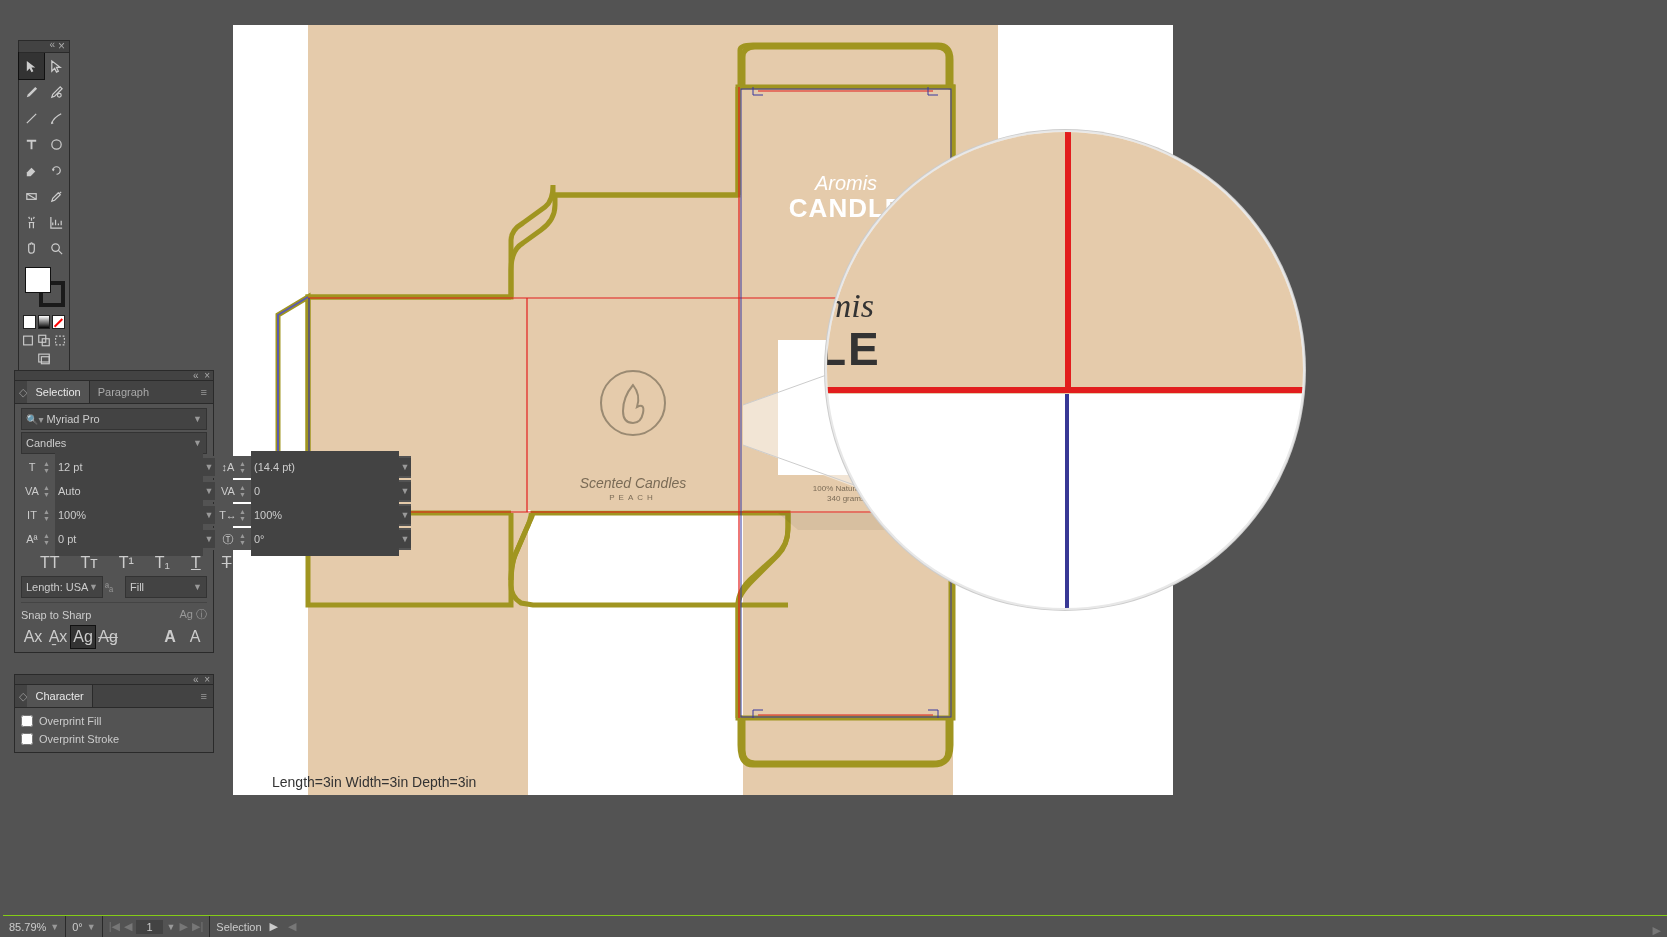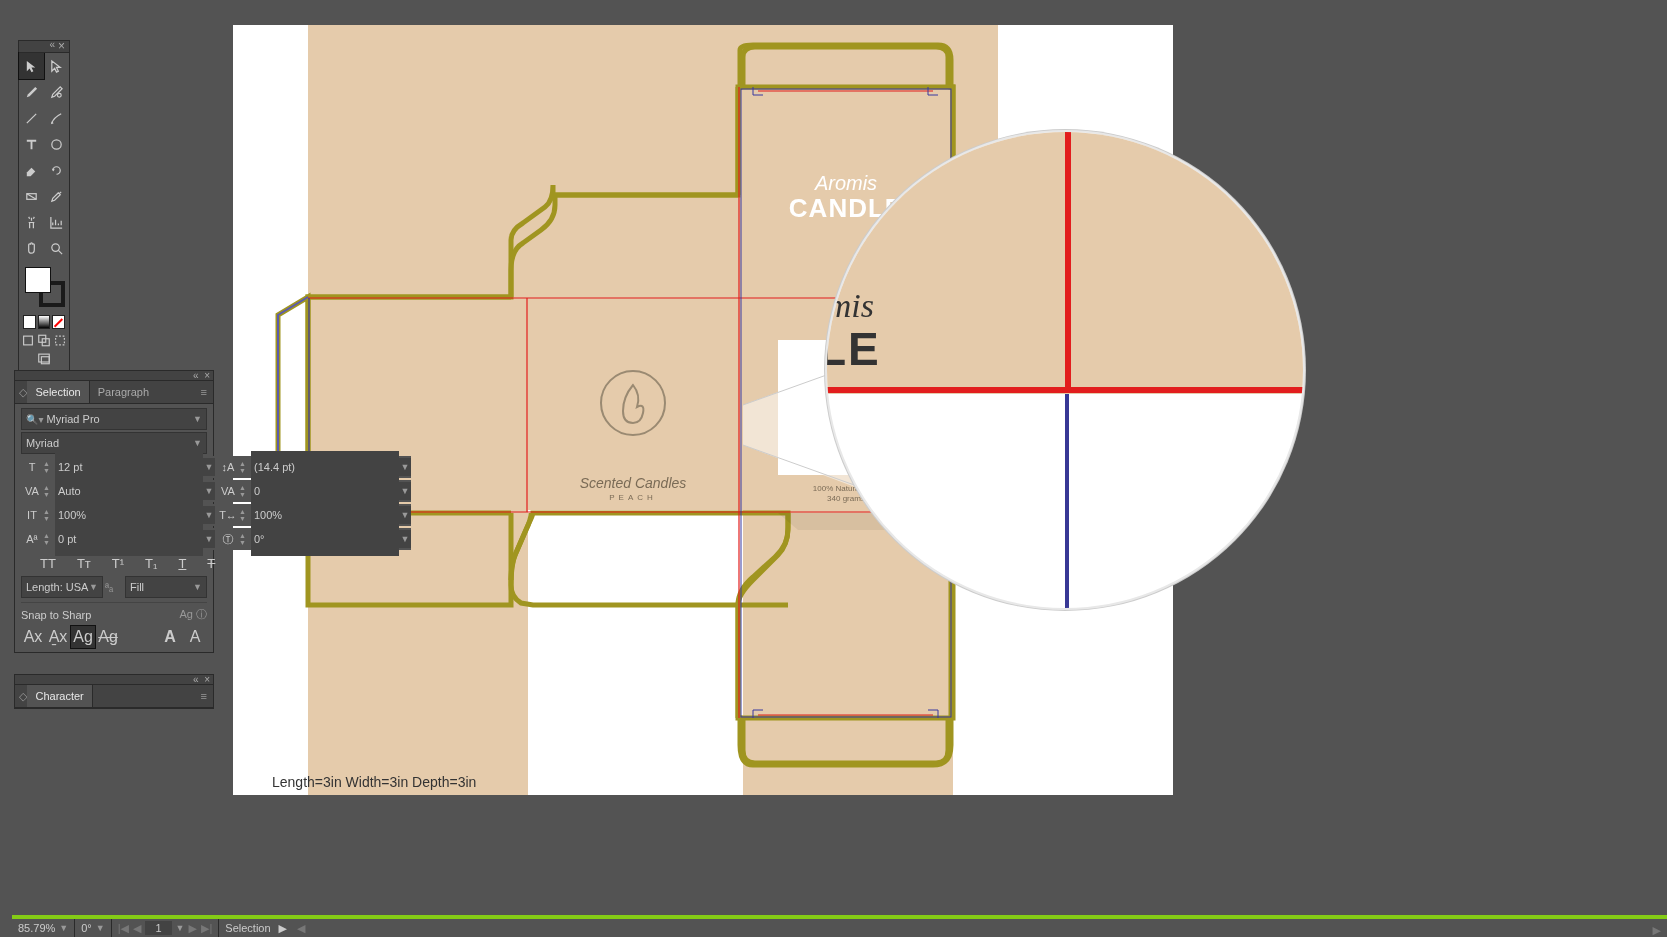--- a/index.html
+++ b/index.html
@@ -34,42 +34,42 @@
 .dropdown { display: flex; align-items: center; background: #434343; border: 1px solid #333; height: 22px; padding: 0 4px; margin-bottom: 2px; }
 .dropdown .caret { margin-left: auto; font-size: 9px; color: #999; }
 .dropdown .pre { margin-right: 3px; color: #999; font-size: 10px; }
 .field-row { display: flex; gap: 2px; margin-bottom: 2px; }
 .field { display: flex; align-items: center; flex: 1; background: #535353; height: 22px; }
 .field .icon { width: 22px; text-align: center; font-size: 11px; color: #ccc; }
 .field .spinner { width: 12px; display: flex; flex-direction: column; font-size: 7px; line-height: 7px; color: #999; }
 .field .val { flex: 1; background: #434343; border: none; color: #ccc; height: 33px; padding: 0 3px; font-size: 11px; }
 .field .caret { width: 12px; text-align:center; font-size: 9px; color: #999; background:#434343; height:18px; line-height:18px;}
 .btn-row { display: flex; gap: 2px; margin-bottom: 2px; }
-.btn { flex: 1; height: 22px; display: flex; align-items: center; justify-content: center; color: #ccc; font-size: 13px; margin-left: 19px; }
+.btn { flex: 1; height: 22px; display: flex; align-items: center; justify-content: center; color: #ccc; font-size: 16px; margin-left: 19px; }
 .glyph-row { display: flex; justify-content: space-between; align-items: center; padding: 4px 0; border-top:1px solid #444;}
 .glyph-btns { display: flex; gap: 1px; }
 .glyph-btn { width: 24px; height: 22px; display: flex; align-items: center; justify-content: center; font-size: 16px; }
 .glyph-btn.active { background: #333; outline: 1px solid #111; }
 .checkbox-row { display: flex; align-items: center; gap: 6px; padding: 3px 0; }
 .checkbox-row input { width: 12px; height: 12px; }
 
 
 .canvas-area { position: absolute; left: 233px; top: 25px; width: 940px; height: 770px; background: #fff; }
 .dieline-stage { position: absolute; inset: 0; }
 .artboard-text { position: absolute; left: 39px; bottom: 5px; color: #333; font-size: 14px; }
 
 
 .magnifier { position: absolute; left: 825px; top: 130px; width: 480px; height: 480px; border-radius: 50%; background: #fff; border: 2px solid #e8e8e8; overflow: hidden; z-index: 5; box-shadow: 0 0 0 1px #ccc; }
 .mag-peach { position: absolute; left: 0; top: 0; right: 0; height: 55%; background: #E5CBAB; }
 .mag-red-h { position: absolute; left: 0; right: 0; top: 53.5%; height: 6px; background: #E21D1D; }
 .mag-red-v { position: absolute; top: 0; left: 50%; width: 6px; height: 54%; background: #E21D1D; }
 .mag-blue-v { position: absolute; top: 55%; left: 50%; width: 4px; bottom: 0; background: #383895; }
 
 
-.status-bar { position: absolute; left: 12px; right: 0; bottom: 0; height: 22px; background: #535353; border-top: 4px solid #84cc16; display: flex; align-items: flex-end; font-size: 11px; color: #ccc; }
+.status-bar { position: absolute; left: 3px; right: 0; bottom: 0; height: 22px; background: #535353; border-top: 1px solid #84cc16; display: flex; align-items: flex-end; font-size: 11px; color: #ccc; }
 .status-seg { display: flex; align-items: center; padding: 0 6px; height: 100%; border-right: 1px solid #2a2a2a; gap: 4px; }
 .status-seg .caret { font-size: 9px; color: #999; }
 .sb-spacer { flex: 1; }
 .sb-end { padding: 0 6px; }
 
 
 .ico svg { width: 15px; height: 15px; display: block; }
 .ico path, .ico line, .ico rect, .ico circle, .ico polygon { stroke: #ccc; stroke-width: 1.3; fill: none; }
 .ico .filled { fill: #ccc; stroke: none; }
 </style>
@@ -229,21 +229,21 @@
     <div class="panel-tab">Paragraph</div>
     <div class="panel-menu">≡</div>
   </div>
   <div class="panel-body">
     <div class="dropdown">
       <span class="pre">🔍▾</span>
       <span>Myriad Pro</span>
       <span class="caret">▼</span>
     </div>
     <div class="dropdown">
-      <span>Myriad</span>
+      <span>Candles</span>
       <span class="caret">▼</span>
     </div>
     <div class="field-row">
       <div class="field">
           <span class="icon">T</span>
           <span class="spinner">▲<br>▼</span>
           <input class="val" value="12 pt" style="">
           <span class="caret">▼</span>
         </div>
       <div class="field">
@@ -337,20 +337,30 @@
     </div>
   </div>
 </div>
 
 <div class="panel-group" style="top:674px">
   <div class="panel-collapse-bar">« &nbsp;×</div>
   <div class="panel-tabs">
     <span style="padding-left:4px;color:#999">◇</span>
     <div class="panel-tab active">Character</div>
     <div class="panel-menu">≡</div>
+  </div>
+  <div class="panel-body">
+    <label class="checkbox-row">
+      <input type="checkbox" style="">
+      <span>Overprint Fill</span>
+    </label>
+    <label class="checkbox-row">
+      <input type="checkbox" style="">
+      <span>Overprint Stroke</span>
+    </label>
   </div>
 </div>
 
 <div class="canvas-area">
   <svg class="dieline-stage" viewBox="0 0 940 770">
 
     <rect x="75" y="0" width="220" height="770" fill="#E5CBAB"></rect>
     <rect x="75" y="0" width="690" height="485" fill="#E5CBAB"></rect>
     <rect x="510" y="0" width="210" height="770" fill="#E5CBAB"></rect>
     <rect x="0" y="0" width="940" height="0" fill="none"></rect>

